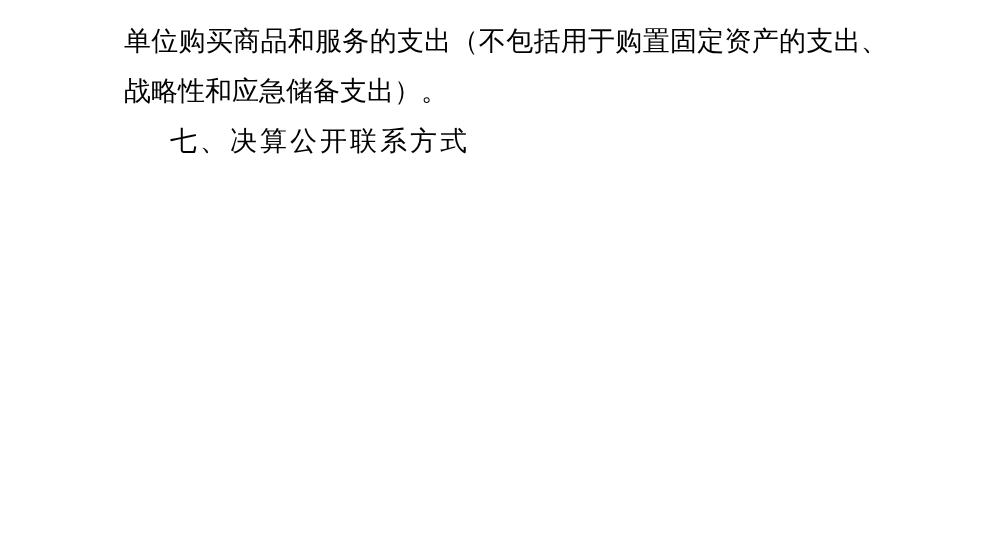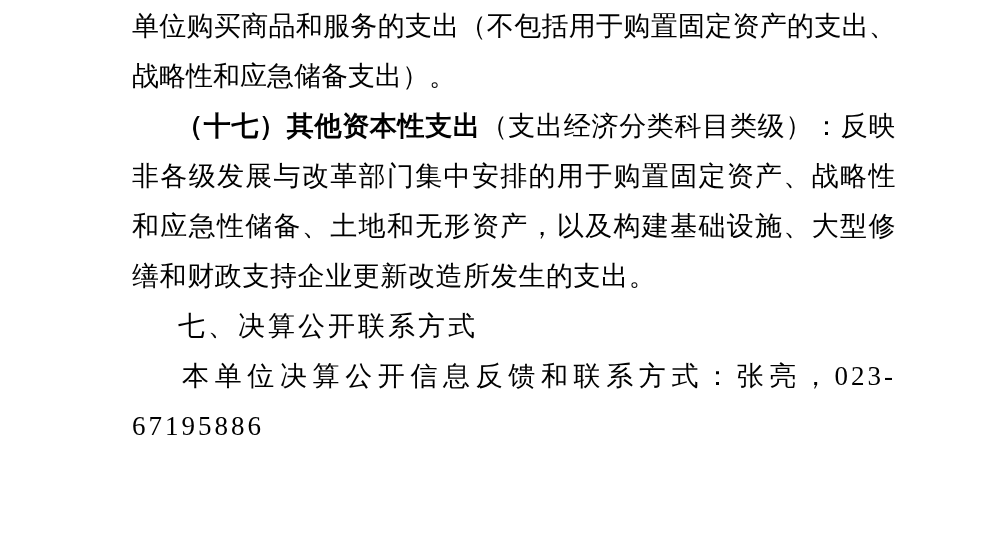--- a/index.html
+++ b/index.html
@@ -8,24 +8,24 @@
   }
   .page {
     position: relative;
     width: 1000px;
     height: 552px;
     background: #ffffff;
     overflow: hidden;
   }
   .content {
     position: absolute;
-    left: 132px;
+    left: 124px;
     top: 0;
     width: 764px;
-    padding-top: 1px;
+    padding-top: 16px;
   }
   .content p,
   .content h2 {
     margin: 0;
     font-family: "Liberation Serif", "DejaVu Serif", serif;
     font-size: 27px;
     line-height: 50px;
     color: #000000;
     text-align: justify;
     text-justify: inter-character;
@@ -67,20 +67,18 @@
 </style>
 </head>
 <body>
 
 <div class="page">
   <div class="content">
 
     <p class="para-continuation"><span>单位购买商品和服务的支出（不包括用于购置固定资产的支出、战略性和应急储备支出）。</span></p>
 
 
-    <p class="para-item17"><span class="runin-bold">（十七）其他资本性支出</span><span>（支出经济分类科目类级）：反映非各级发展与改革部门集中安排的用于购置固定资产、战略性和应急性储备、土地和无形资产，以及构建基础设施、大型修缮和财政支持企业更新改造所发生的支出。</span></p>
 
     <h2 class="section-heading">七、决算公开联系方式</h2>
 
-    <p class="para-contact"><span>本单位决算公开信息反馈和联系方式：张亮，023-67195886</span></p>
 
   </div>
 </div>
 
 </body></html>

